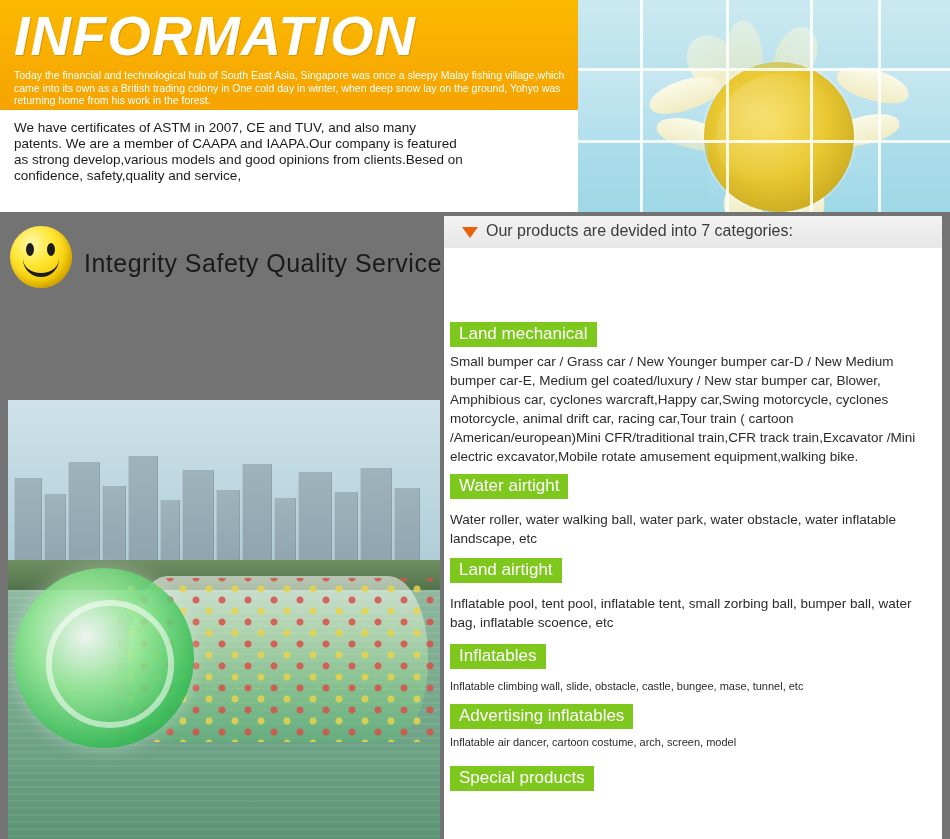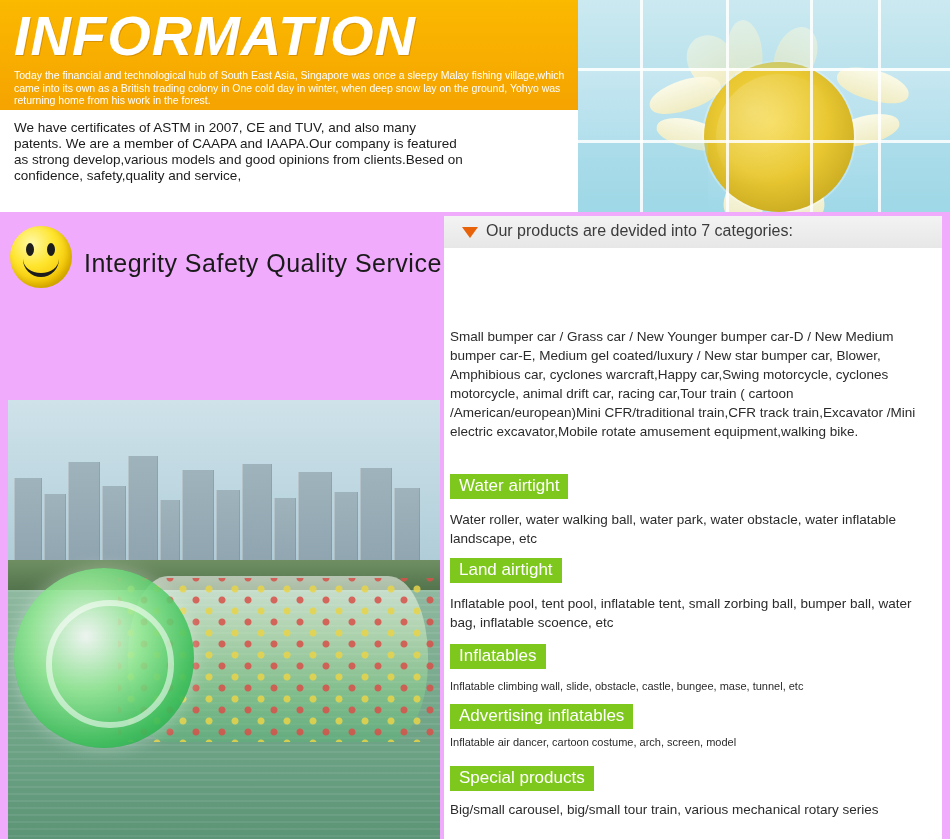--- a/index.html
+++ b/index.html
@@ -10,21 +10,21 @@
     width: 950px;
     height: 839px;
     background: #ffffff;
     font-family: "Liberation Sans", sans-serif;
     overflow: hidden;
   }
   .page {
     position: relative;
     width: 950px;
     height: 839px;
-    background: #f0abfc;
+    background: #737373;
     overflow: hidden;
   }
 
   
   .banner {
     position: absolute;
     left: 0; top: 0;
     width: 950px;
     height: 212px;
   }
@@ -385,20 +385,21 @@
   <div class="vline"></div>
 
   <div class="panel">
     <div class="panel-head">
       <div class="tri"></div>
       <div class="htext">Our products are devided into 7 categories:</div>
     </div>
 
 
     <div class="cat" style="top:106px;">
+      <div class="cat-title">Land mechanical</div>
       <div class="cat-body">Small bumper car / Grass car / New Younger  bumper car-D / New Medium bumper car-E, Medium gel coated/luxury / New star bumper car, Blower, Amphibious car, cyclones warcraft,Happy car,Swing motorcycle, cyclones motorcycle, animal drift car, racing car,Tour train ( cartoon /American/european)Mini CFR/traditional train,CFR track train,Excavator /Mini electric excavator,Mobile rotate amusement equipment,walking bike.</div>
     </div>
 
     <div class="cat" style="top:258px;">
       <div class="cat-title">Water airtight</div>
       <div class="cat-body" style="margin-top:11px;">Water roller, water walking ball, water park, water obstacle, water inflatable landscape, etc</div>
     </div>
 
     <div class="cat" style="top:342px;">
       <div class="cat-title">Land airtight</div>
@@ -410,17 +411,16 @@
       <div class="cat-body small" style="margin-top:9px;">Inflatable climbing wall, slide, obstacle, castle, bungee, mase, tunnel, etc</div>
     </div>
 
     <div class="cat" style="top:488px;">
       <div class="cat-title">Advertising inflatables</div>
       <div class="cat-body small" style="">Inflatable air dancer, cartoon costume, arch, screen, model</div>
     </div>
 
     <div class="cat" style="top:550px;">
       <div class="cat-title">Special products</div>
-      <div class="cat-body" style="margin-top:9px;">Big/small carousel, big/small tour train, various mechanical rotary series</div>
     </div>
   </div>
 
 </div>
 
 </body></html>

